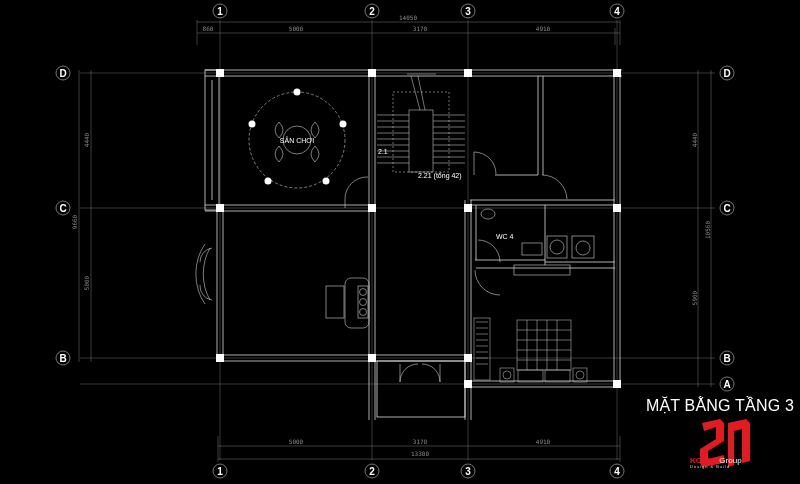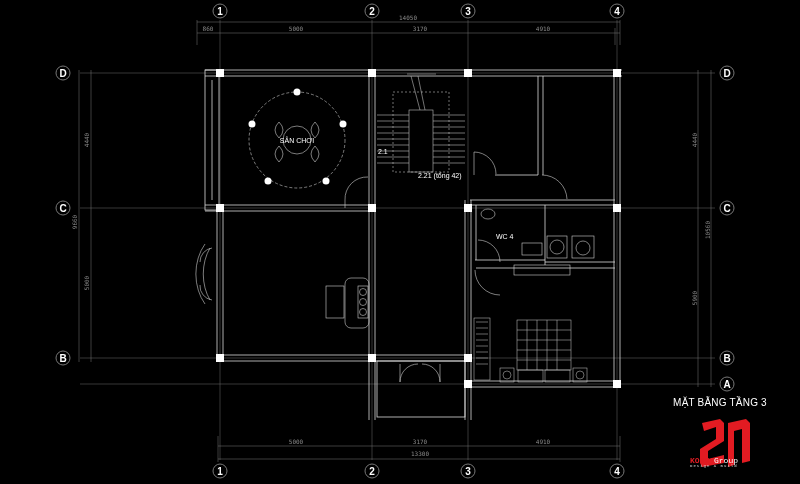--- a/index.html
+++ b/index.html
@@ -1,23 +1,23 @@
 <!DOCTYPE html>
 <html><head>
 <meta charset="utf-8">
 <style>
   html,body{margin:0;padding:0;background:#000;}
   body{width:800px;height:484px;overflow:hidden;position:relative;font-family:"Liberation Sans",sans-serif;}
   #plan{position:absolute;left:0;top:0;width:800px;height:484px;}
   .grid-bubble text{font-family:"Liberation Sans",sans-serif;font-size:10px;fill:#fff;font-weight:bold;}
   .dim{font-family:"DejaVu Sans Mono",monospace;font-size:6px;fill:#8a8a8a;}
   .room-label{font-family:"Liberation Sans",sans-serif;font-size:7px;fill:#fff;}
-  .title{position:absolute;left:640px;top:397px;width:160px;text-align:center;color:#fff;font-size:10px;font-family:"Liberation Sans",sans-serif;letter-spacing:0.2px;}
+  .title{position:absolute;left:640px;top:397px;width:160px;text-align:center;color:#fff;font-size:16px;font-family:"Liberation Sans",sans-serif;letter-spacing:0.2px;}
   .logo{position:absolute;left:690px;top:415px;width:70px;height:64px;}
-  .brand{position:absolute;left:690px;top:456px;width:80px;font-size:8px;color:#fff;font-family:Liberation Mono, monospace;}
+  .brand{position:absolute;left:690px;top:456px;width:80px;font-size:8px;color:#fff;font-family:Liberation Sans, sans-serif;}
   .brand .b1{color:#e21b22;font-weight:bold;}
   .brand .sub{display:block;font-size:4px;letter-spacing:1px;color:#ddd;margin-top:-1px;}
 </style>
 </head>
 <body>
 
 <svg id="plan" viewBox="0 0 800 484" xmlns="http://www.w3.org/2000/svg">
   <g stroke="#cfcfcf" stroke-width="0.7" fill="none">
 
     <g stroke="#6f6f6f" stroke-width="0.5">

